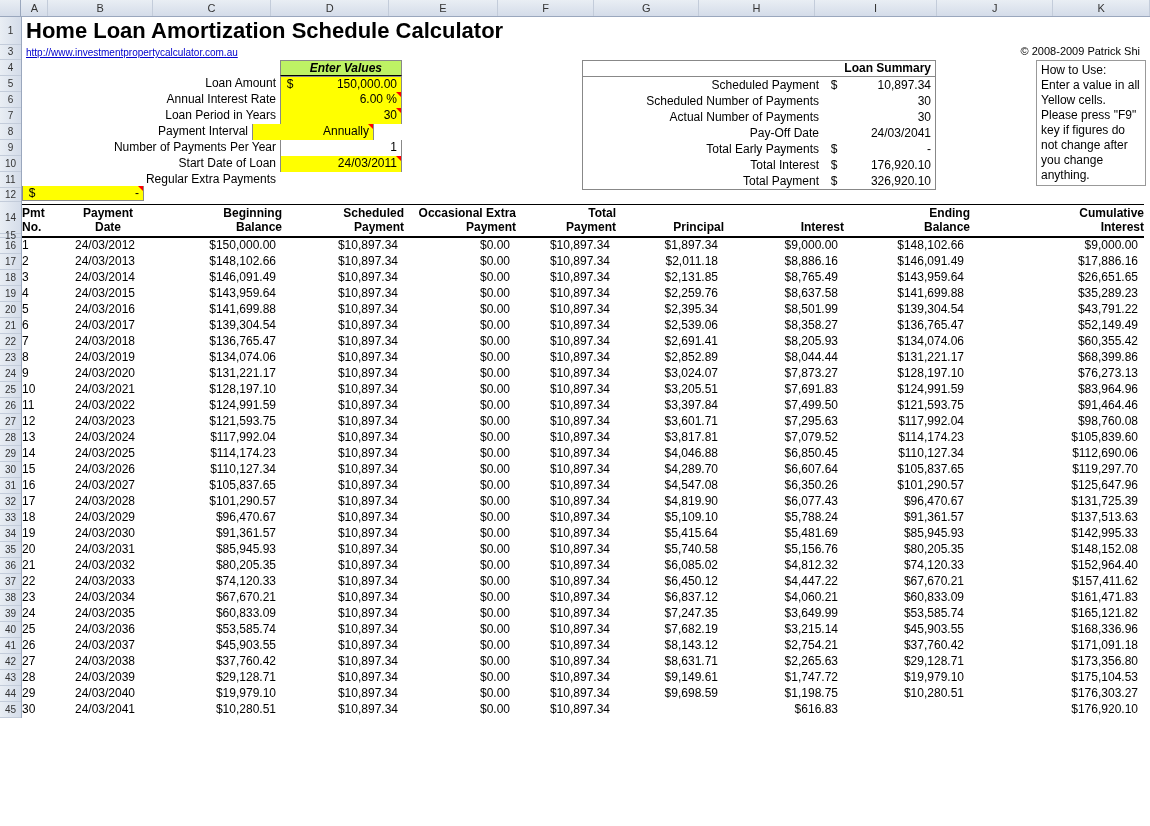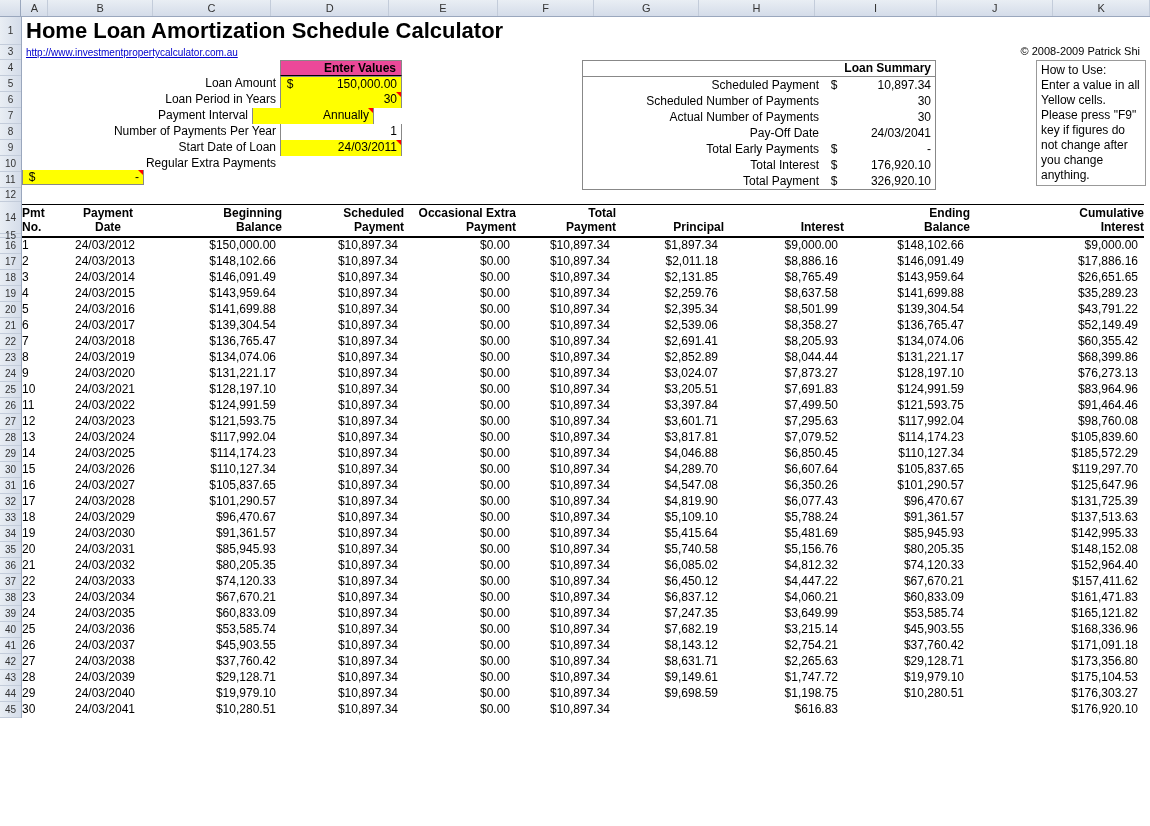--- a/index.html
+++ b/index.html
@@ -13,21 +13,21 @@
 .content { margin-left:22px; }
 
 .r1 { height:28px; } .r3{height:15px;} .rn{height:16px;} .r12{height:14px;}
 
 .title { font-family:"Trebuchet MS", Arial; font-size:22px; font-weight:bold; padding-left:4px; line-height:28px;}
 .link { color:#0000cc; text-decoration:underline; font-size:10px; padding-left:4px; cursor:pointer;}
 .copy { position:absolute; right:10px; font-size:11px;}
 .lblcol { text-align:right; padding-right:4px;}
 .valcol { text-align:right; padding-right:4px;}
 .yellow { background:#ffff00;}
-.bhead { font-weight:bold; text-align:right; border:1px solid #888; border-bottom:1px solid #000; padding-right:5px; background:#ec4899;}
+.bhead { font-weight:bold; text-align:right; border:1px solid #888; border-bottom:1px solid #000; padding-right:19px; background:#bef264;font-style:italic;}
 .sumrow { display:flex; height:16px; align-items:center;}
 .sumrow .l { flex:1; text-align:right; padding-right:4px;}
 .sumrow .d { width:22px; text-align:center;}
 .sumrow .v { width:90px; text-align:right; padding-right:4px;}
 .howto { border:1px solid #999; padding:2px 4px; font-size:12px; line-height:15px;}
 .howto .t { font-weight:normal;}
 .redtri { position:relative;}
 .redtri::after { content:''; position:absolute; top:0; right:0; border-top:5px solid #f00; border-left:5px solid transparent;}
 
 table.amort { border-collapse:collapse; width:1122px; margin-left:0px; table-layout:fixed;}
@@ -120,20 +120,27 @@
       </div>
       <div id="inputs">
           <div class="rn" style="display:flex;">
     <div class="lblcol" style="width:258px;">Loan Amount</div>
     <div class="yellow " style="width:122px;display:flex;border-top:1px solid #888;border-left:1px solid #888;border-right:1px solid #888;">
       <div style="width:18px;text-align:center;">$</div>
       <div class="valcol" style="flex:1;">150,000.00</div>
     </div>
           </div>
           <div class="rn" style="display:flex;">
+    <div class="lblcol" style="width:258px;">Annual Interest Rate</div>
+    <div class="yellow redtri" style="width:122px;display:flex;border-left:1px solid #888;border-right:1px solid #888;">
+      <div style="width:18px;text-align:center;"></div>
+      <div class="valcol" style="flex:1;">6.00  %</div>
+    </div>
+          </div>
+          <div class="rn" style="display:flex;">
     <div class="lblcol" style="width:258px;">Loan Period in Years</div>
     <div class="yellow redtri" style="width:122px;display:flex;border-left:1px solid #888;border-right:1px solid #888;">
       <div style="width:18px;text-align:center;"></div>
       <div class="valcol" style="flex:1;">30</div>
     </div>
           </div>
           <div class="rn" style="display:flex;">
     <div class="lblcol" style="width:230px;">Payment Interval</div>
     <div class="yellow redtri" style="width:122px;display:flex;border-left:1px solid #888;border-right:1px solid #888;">
       <div style="width:18px;text-align:center;"></div>
@@ -394,21 +401,21 @@
         <tr>
           <td class="al">14</td>
           <td class="ac">24/03/2025</td>
           <td class="ar">$114,174.23</td>
           <td class="ar">$10,897.34</td>
           <td class="ar">$0.00</td>
           <td class="ar">$10,897.34</td>
           <td class="ar">$4,046.88</td>
           <td class="ar">$6,850.45</td>
           <td class="ar">$110,127.34</td>
-          <td class="ar">$185,572.29</td>
+          <td class="ar">$112,690.06</td>
         </tr>
         <tr>
           <td class="al">15</td>
           <td class="ac">24/03/2026</td>
           <td class="ar">$110,127.34</td>
           <td class="ar">$10,897.34</td>
           <td class="ar">$0.00</td>
           <td class="ar">$10,897.34</td>
           <td class="ar">$4,289.70</td>
           <td class="ar">$6,607.64</td>

